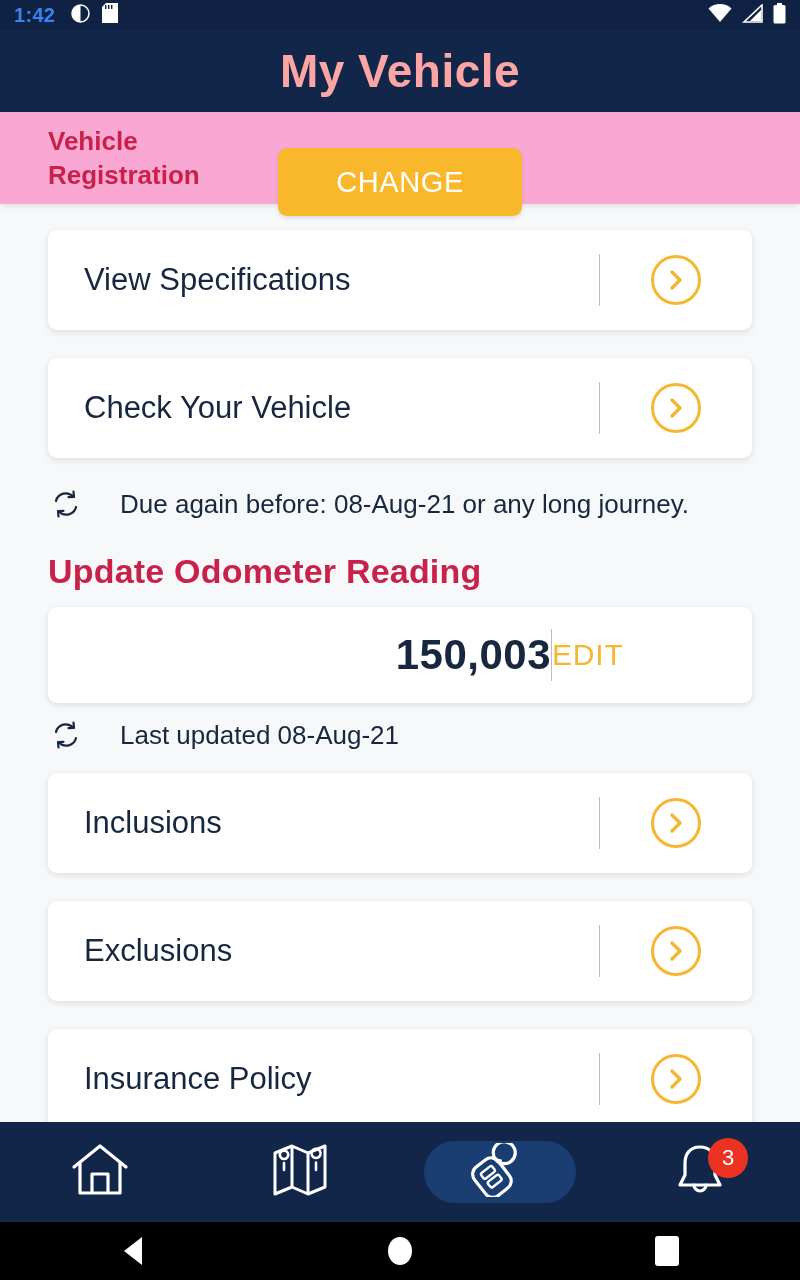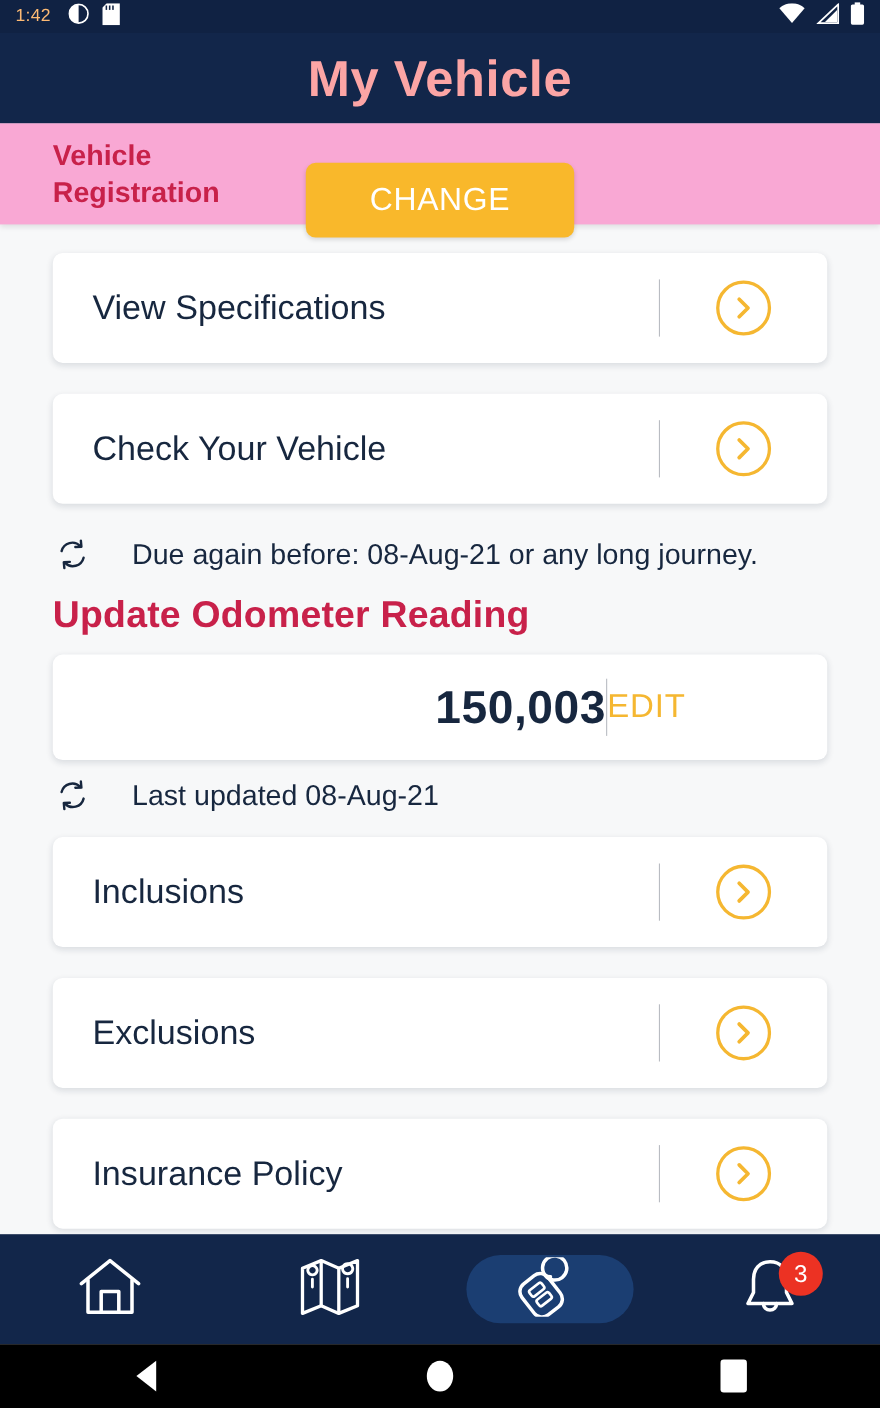--- a/index.html
+++ b/index.html
@@ -25,23 +25,23 @@
     position: absolute;
     top: 0; left: 0;
     width: 800px; height: 30px;
     background: #102243;
     display: flex;
     align-items: center;
     padding: 0 14px;
     z-index: 20;
   }
   .sb-time {
-    color: #fdba74;
-    font-size: 16px;
-    font-weight: 400;
+    color: #3b82f6;
+    font-size: 20px;
+    font-weight: 700;
     letter-spacing: 0.3px;
     line-height: 1;
   }
   .sb-left-icons {
     display: flex;
     align-items: center;
     gap: 12px;
     margin-left: 16px;
   }
   .sb-right {
@@ -179,21 +179,21 @@
     justify-content: center;
   }
   .note-text {
     color: #17273f;
     font-size: 26px;
     font-weight: 400;
   }
 
   .section-title {
     padding: 0 48px;
-    margin: 18px 0 16px 0;
+    margin: 30px 0 16px 0;
     color: #c8214a;
     font-size: 34px;
     font-weight: bold;
     letter-spacing: 0.2px;
   }
 
   
   .odo-card {
     margin: 0 48px 14px 48px;
     height: 96px;

